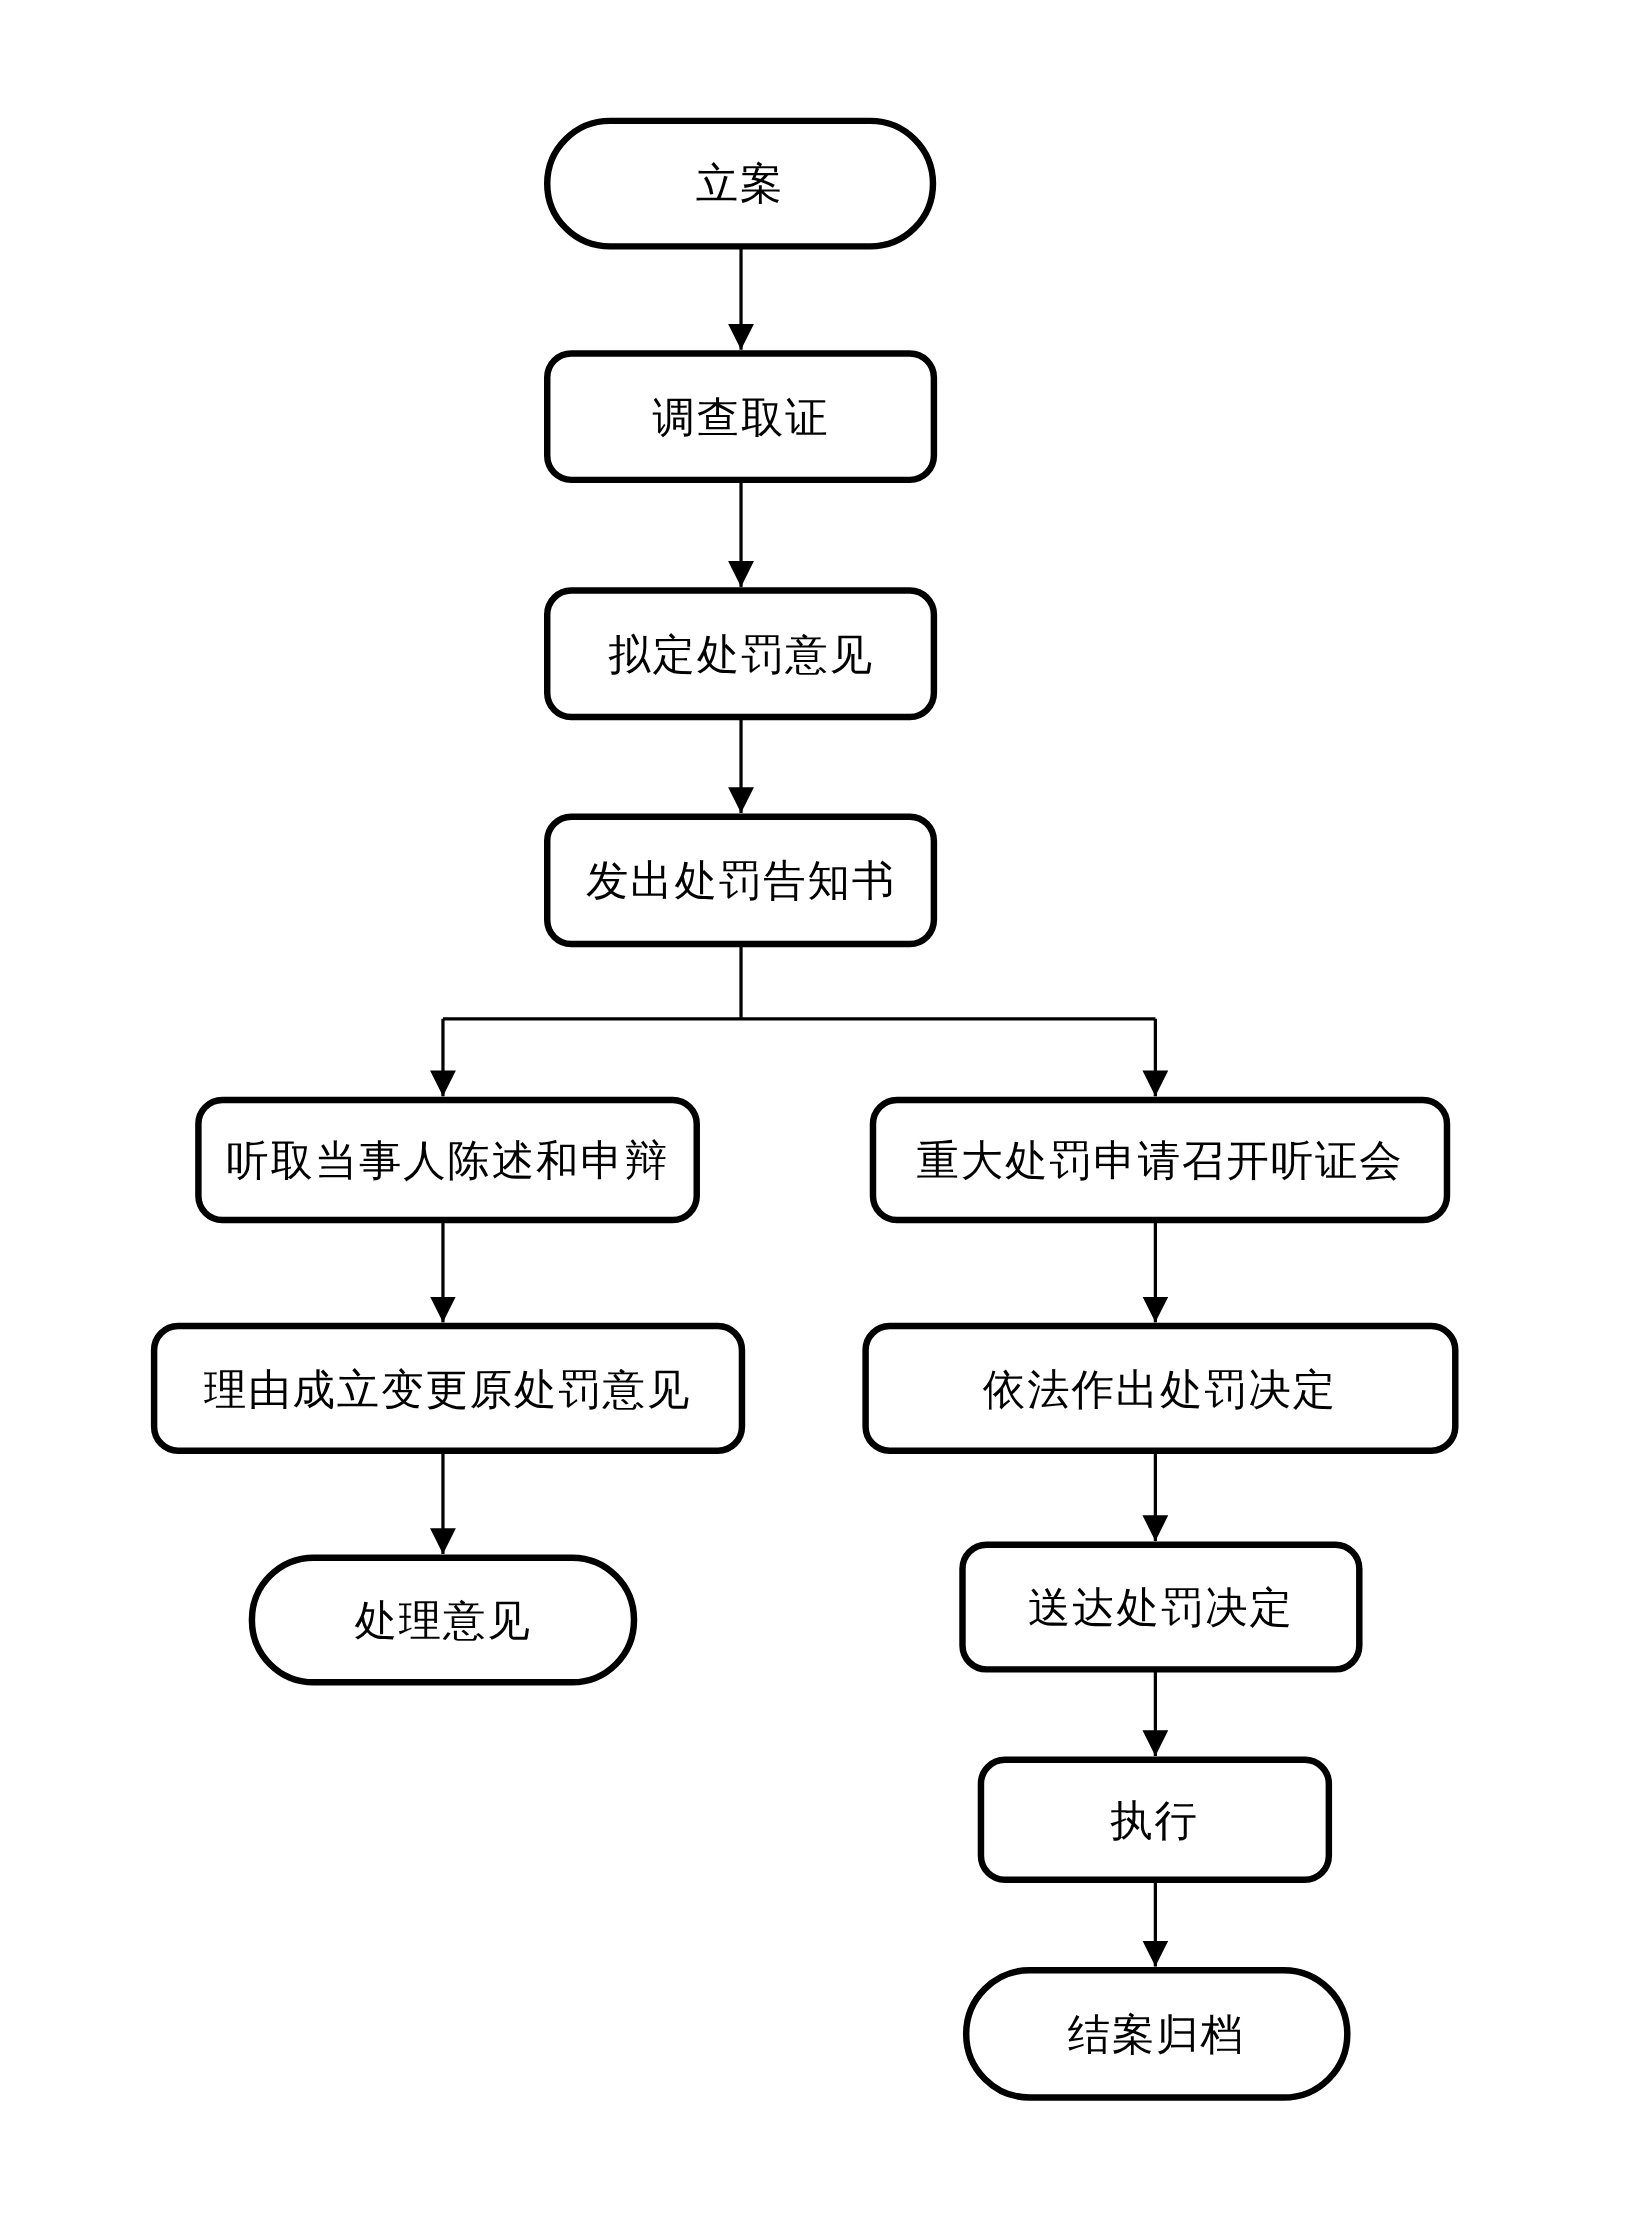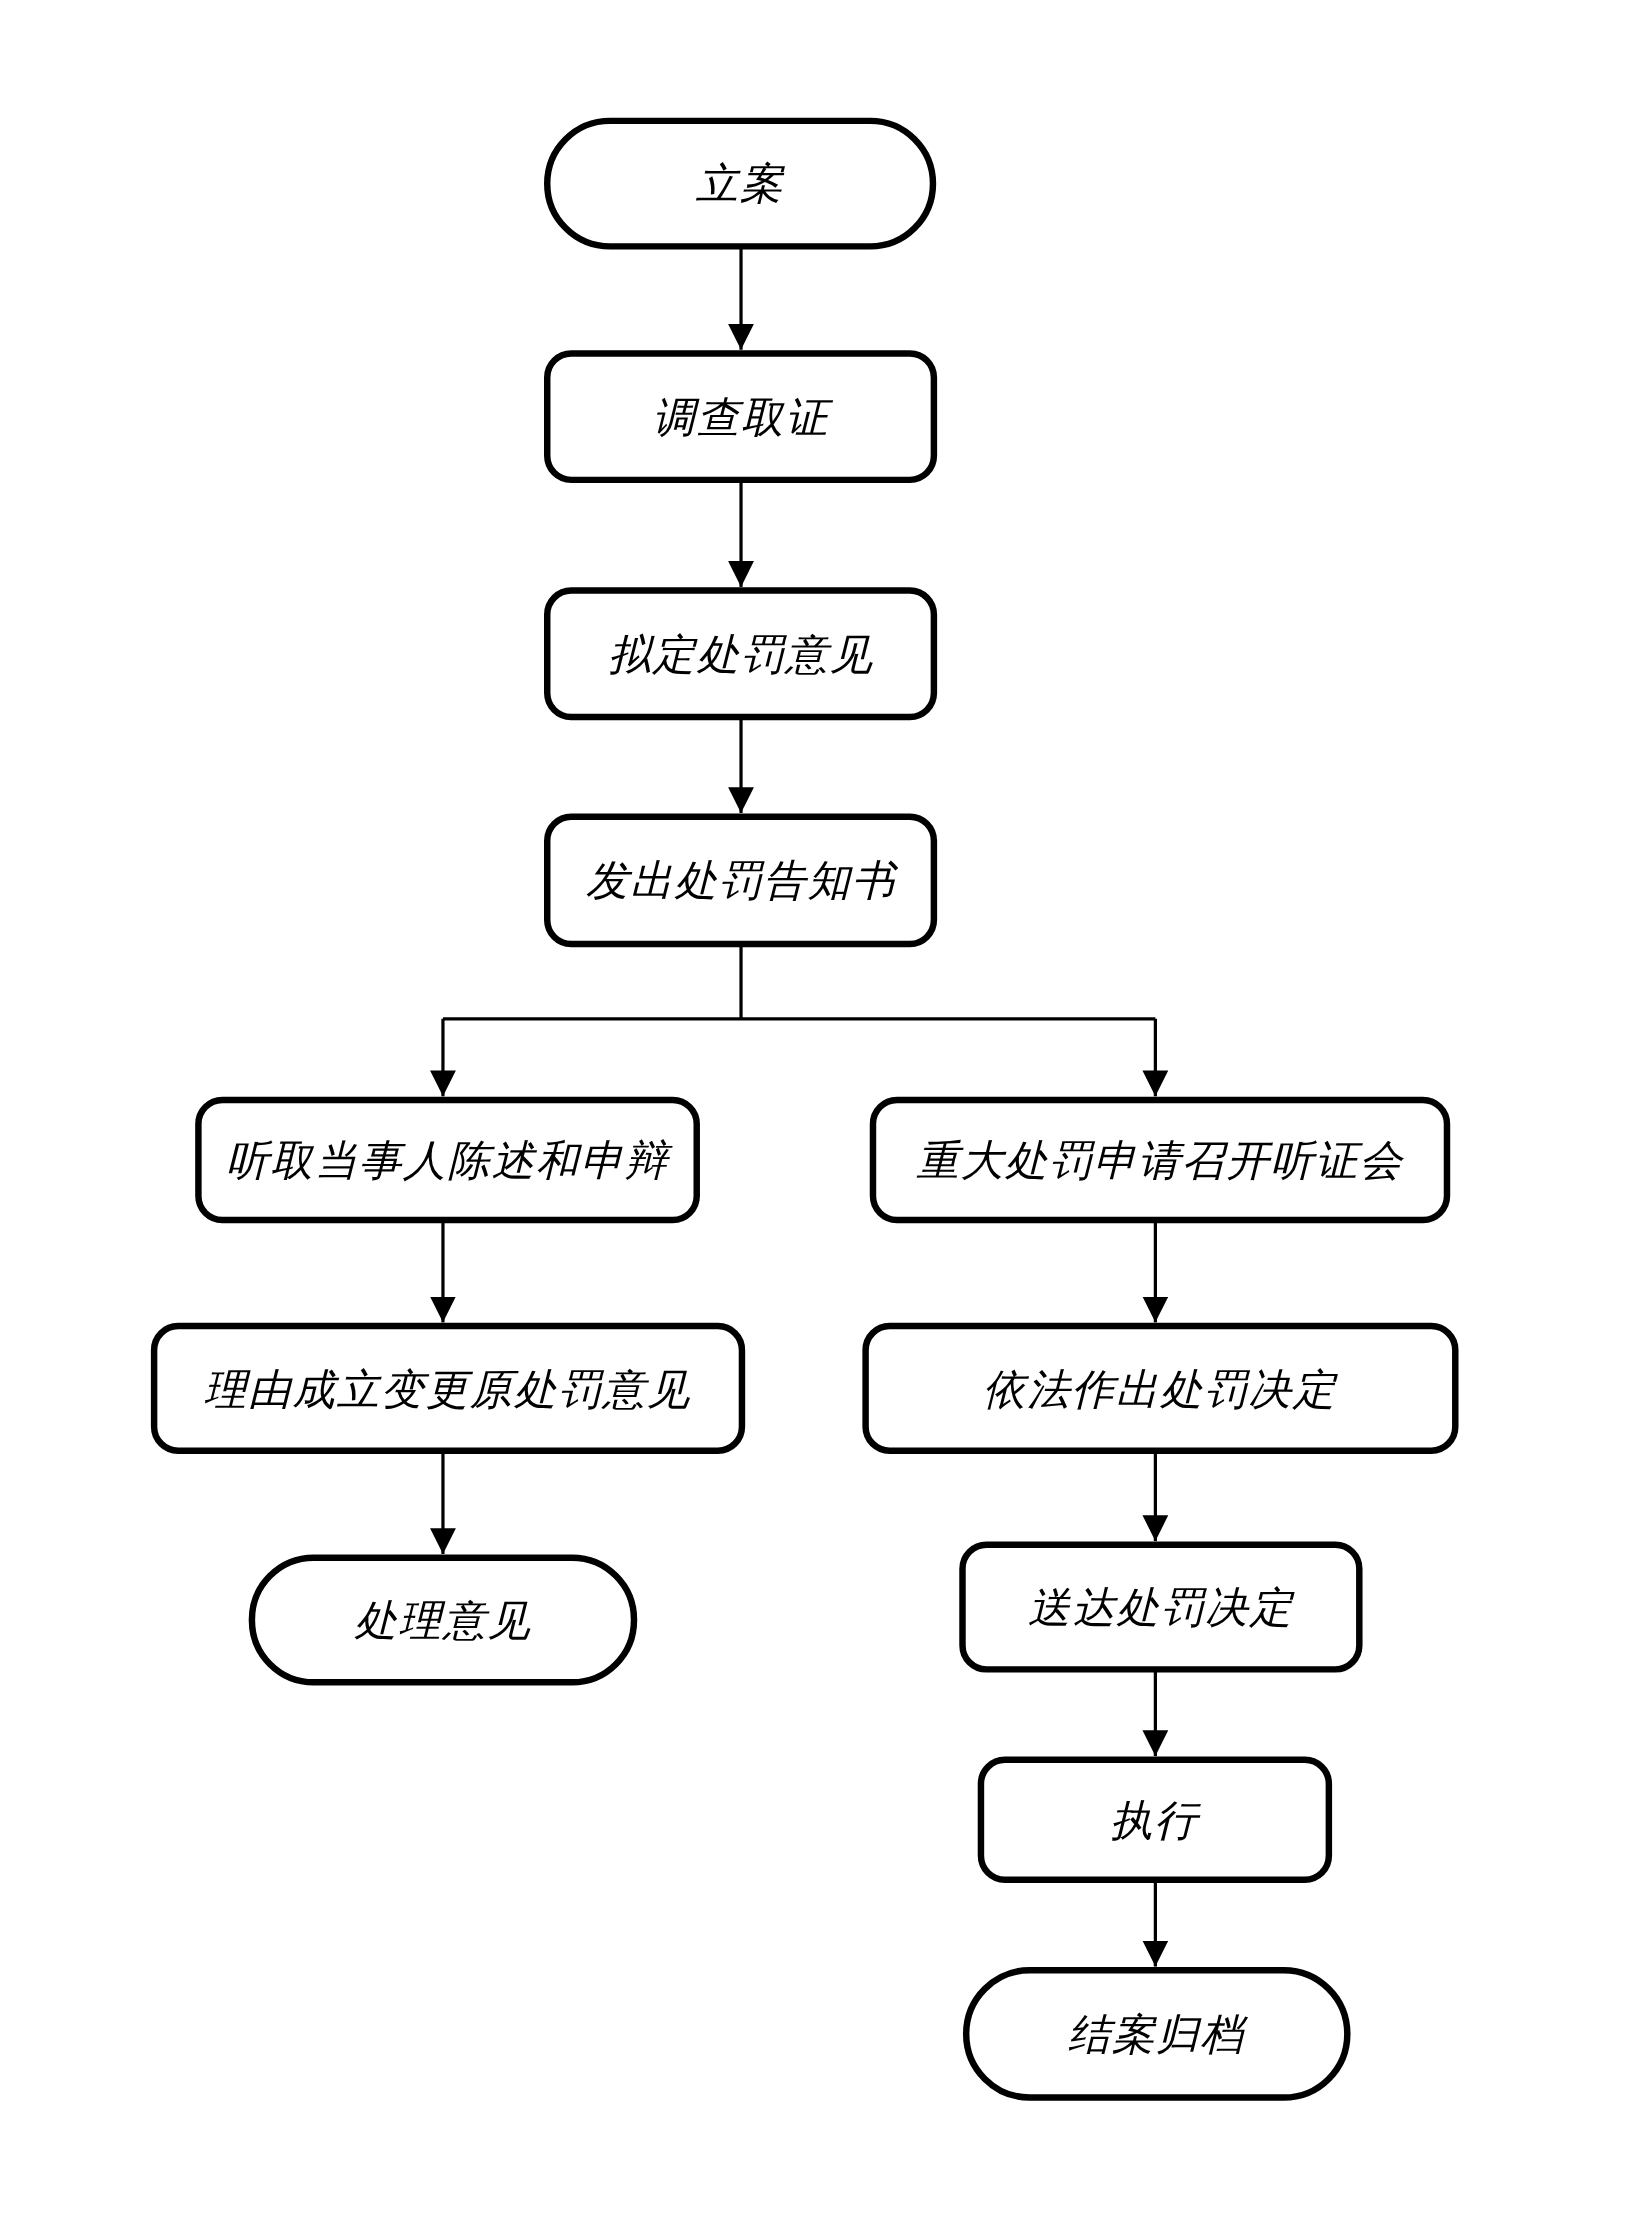--- a/index.html
+++ b/index.html
@@ -8,21 +8,20 @@
     background: #ffffff;
   }
   body {
     font-family: "Liberation Serif", "DejaVu Serif", serif;
   }
   .canvas {
     width: 100%;
     max-width: 1650px;
     margin: 0 auto;
     background: #ffffff;
-    font-style: italic;
   }
   svg { display: block; width: 100%; height: auto; }
   .node-shape {
     fill: #ffffff;
     stroke: #000000;
     stroke-width: 7;
   }
   .edge {
     fill: none;
     stroke: #000000;

